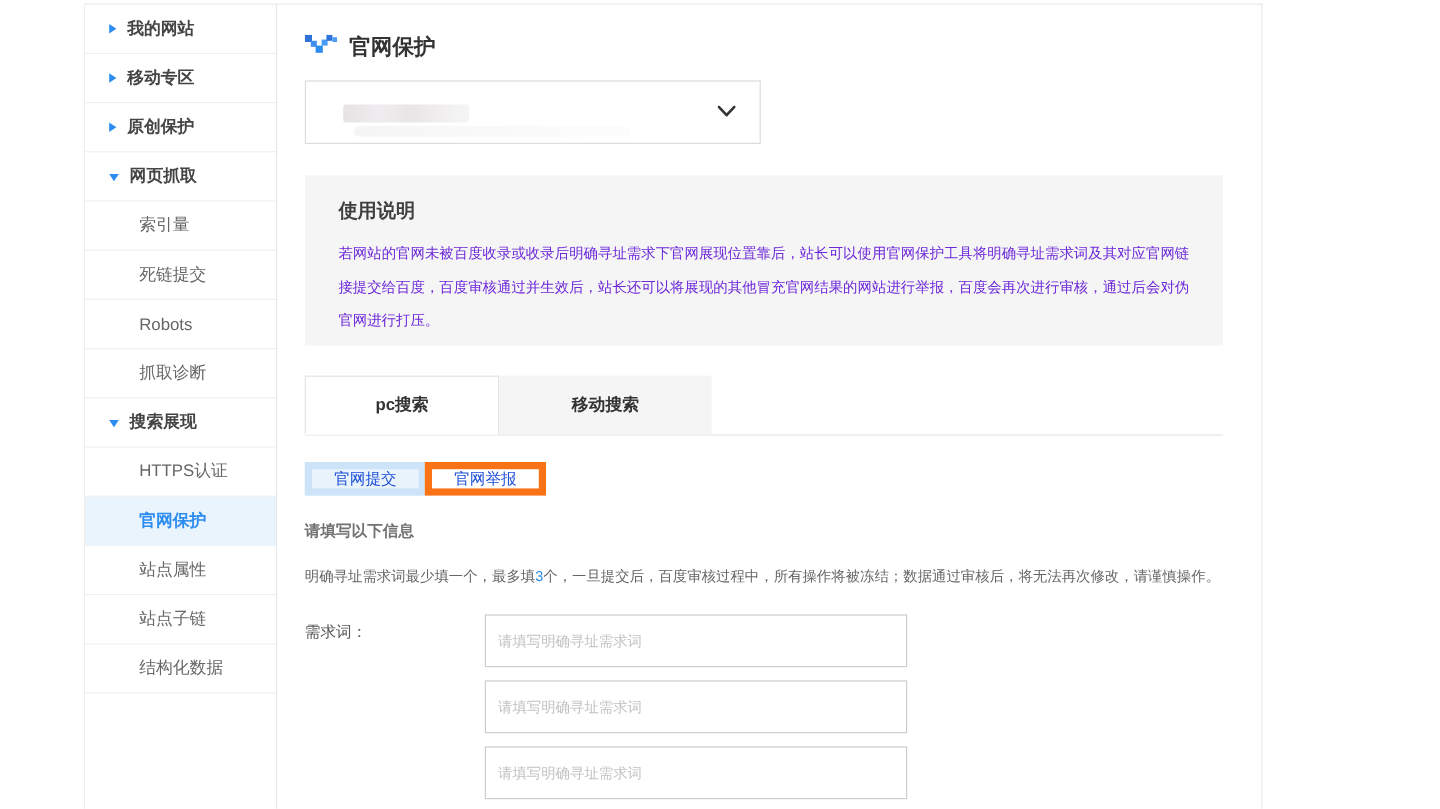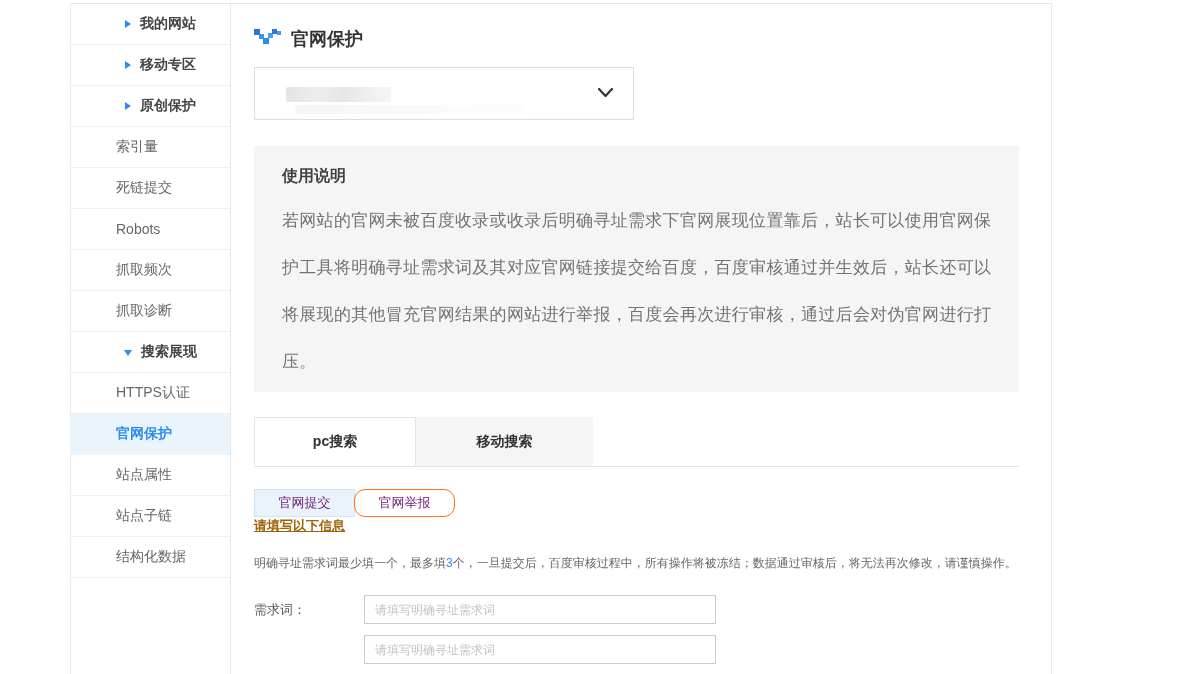--- a/index.html
+++ b/index.html
@@ -7,21 +7,21 @@
     font-family:"Liberation Sans","DejaVu Sans",sans-serif; }
   .page { position:relative; width:1200px; height:674px; background:#fff; }
   .shell { position:absolute; left:70px; top:3px; width:982px; height:671px;
     border-top:1px solid #e7e7e7; border-left:1px solid #eee; border-right:1px solid #e7e7e7;
     display:flex; background:#fff; }
 
   
   .sidebar { width:160px; border-right:1px solid #e7e7e7; background:#fff; flex:none; }
   .sb-item { height:41px; border-bottom:1px solid #f0f0f0; display:flex; align-items:center;
     font-size:14px; color:#555; cursor:pointer; }
-  .sb-item.group { padding-left:20px; font-weight:bold; color:#444;justify-content:center; }
+  .sb-item.group { padding-left:20px; font-weight:bold; color:#444; }
   .sb-item.sub { padding-left:45px; color:#666; }
   .sb-item.active { background:#e9f4fd; color:#2d8cf0; font-weight:bold; border-bottom-color:#e9f4fd; }
   .tri { width:0; height:0; margin-right:9px; flex:none; }
   .tri.right { border-left:6px solid #2d8cf0; border-top:4px solid transparent; border-bottom:4px solid transparent; }
   .tri.down { border-top:6px solid #2d8cf0; border-left:4px solid transparent; border-right:4px solid transparent; margin-top:2px; }
 
   
   .main { flex:1; background:#fff; padding:0 32px 0 23px; }
   .page-header { margin-top:23px; display:flex; align-items:center; }
   .page-title { font-size:18px; color:#333; margin-left:10px; }
@@ -29,44 +29,44 @@
   .site-select { margin-top:16px; width:380px; height:53px; border:1px solid #ddd;
     position:relative; cursor:pointer; background:#fff; }
   .blur-blob { position:absolute; left:31px; top:19px; width:105px; height:15px; border-radius:2px;
     background:linear-gradient(90deg,#e6e3e5 0%,#eeecee 30%,#e8e5e7 55%,#f1eff0 80%,#f6f5f6 100%); }
   .blur-smear { position:absolute; left:40px; top:37px; width:230px; height:9px; border-radius:5px;
     background:linear-gradient(90deg,#f6f5f6,#fcfcfc 85%); }
   .select-caret { position:absolute; right:20px; top:20px; }
 
   .usage-box { margin-top:26px; background:#f5f5f5; padding:20px 28px 7px 28px; }
   .usage-title { font-size:16px; font-weight:bold; color:#404040; }
-  .usage-body { margin-top:10px; font-size:17px; color:#737373; line-height:47px; text-align:justify; }
+  .usage-body { margin-top:10px; font-size:12px; color:#6d28d9; line-height:28px; text-align:justify; }
 
   .tabs { margin-top:25px; display:flex; border-bottom:1px solid #e4e4e4; }
   .tab { height:49px; display:flex; align-items:center; justify-content:center;
     font-size:14px; font-weight:bold; color:#333; cursor:pointer; }
   .tab.active { width:162px; background:#fff; border:1px solid #e4e4e4; border-bottom:1px solid #fff;
     margin-bottom:-1px; }
   .tab.inactive { width:177px; background:#f5f5f5; }
 
   .subtabs { margin-top:22px; display:flex; }
   .subtab { width:101px; height:28px; display:flex; align-items:center; justify-content:center;
-    font-size:13px; color:#701a75; cursor:pointer; background:#fff; border:1px solid #f97316; }
+    font-size:13px; color:#1d4ed8; cursor:pointer; background:#fff; border:6px solid #f97316; }
   .subtab.active { background:#e8f3fc; border-color:#cde4f8; }
-  .subtab + .subtab { margin-left:-1px;border-radius:11px; }
+  .subtab + .subtab { margin-left:-1px; }
 
-  .form-intro-title { font-size:13px; font-weight:bold; color:#a16207;text-decoration:underline; }
+  .form-intro-title { margin-top:21px; font-size:13px; font-weight:bold; color:#737373; }
   .form-intro-desc { margin-top:20px; font-size:12px; color:#666; white-space:nowrap; }
   .hl-blue { color:#2d8cf0; }
 
   .form { margin-top:23px; }
   .form-row { display:flex; }
   .form-label { width:110px; flex:none; font-size:13px; color:#555; line-height:29px; }
   .inputs-col { display:flex; flex-direction:column; }
-  .txt-input, .input-wrap { width:352px; height:29px; }
+  .txt-input, .input-wrap { width:352px; height:44px;margin-left:40px; }
   .txt-input { border:1px solid #ccc; padding:0 10px; font-size:12px; color:#333;
     margin-bottom:11px; outline:none; background:#fff; }
   .txt-input::placeholder { color:#c2c2c2; }
   .input-wrap { border:1px solid #ccc; background:#fff; position:relative; }
   .link-blob { position:absolute; left:10px; top:8px; width:118px; height:12px; border-radius:2px;
     background:linear-gradient(90deg,#ebeaeb 0%,#f1f0f1 45%,#f7f6f7 100%); }
 </style>
 </head>
 <body>
 
@@ -79,31 +79,32 @@
         <span>我的网站</span>
       </div>
       <div class="sb-item group">
         <span class="tri right"></span>
         <span>移动专区</span>
       </div>
       <div class="sb-item group">
         <span class="tri right"></span>
         <span>原创保护</span>
       </div>
+      <div class="sb-item group">
+        <span class="tri down"></span>
+        <span>网页抓取</span>
+      </div>
       <div class="sb-item sub">
         <span>索引量</span>
       </div>
       <div class="sb-item sub">
         <span>死链提交</span>
       </div>
       <div class="sb-item sub">
         <span>Robots</span>
-      </div>
-      <div class="sb-item sub">
-        <span>抓取频次</span>
       </div>
       <div class="sb-item sub">
         <span>抓取诊断</span>
       </div>
       <div class="sb-item group">
         <span class="tri down"></span>
         <span>搜索展现</span>
       </div>
       <div class="sb-item sub">
         <span>HTTPS认证</span>

